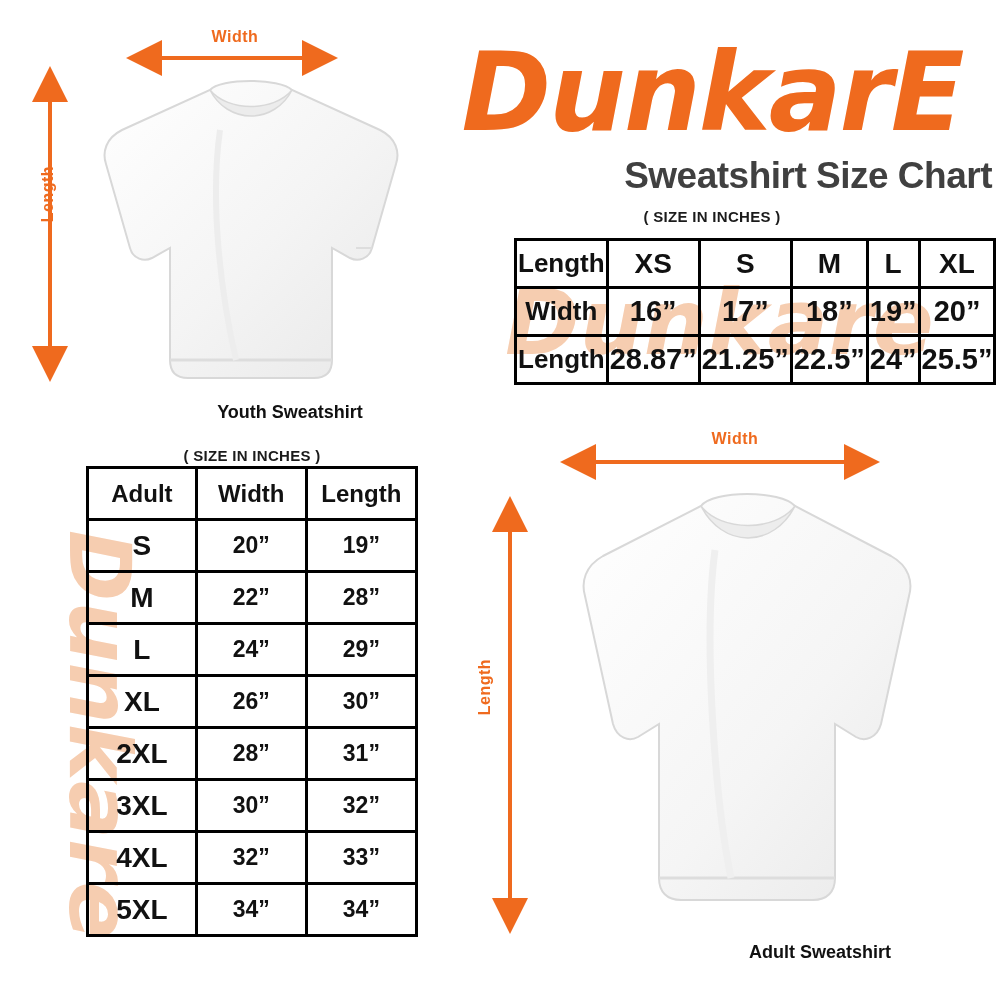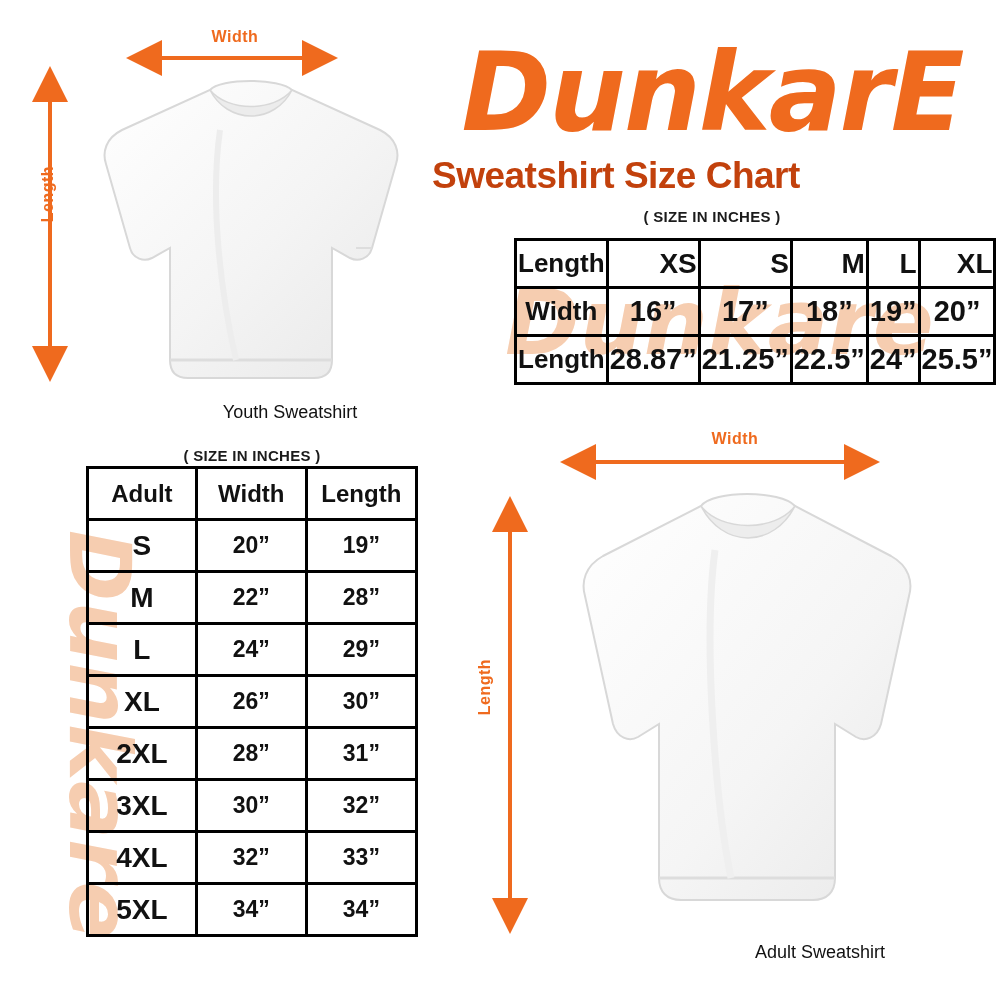--- a/index.html
+++ b/index.html
@@ -28,24 +28,24 @@
     font-style: italic;
     letter-spacing: -2px;
     line-height: 125px;
     text-align: center;
     white-space: nowrap;
   }
   .brand-subtitle {
     position: absolute;
     left: 432px; top: 155px;
     width: 560px;
-    text-align: left;
+    text-align: right;
     font-size: 37px;
     font-weight: bold;
-    color: #c2410c;
+    color: #404040;
     letter-spacing: -0.5px;
   }
   .units-note-youth {
     position: absolute;
     left: 432px; top: 208px;
     width: 560px;
     text-align: center;
     font-size: 15px;
     font-weight: bold;
     color: #1b1b1b;
@@ -99,40 +99,40 @@
     background: transparent;
   }
 
   
   #youth-table {
     left: 514px; top: 238px;
     width: 465px;
   }
   #youth-table td { height: 48px; }
   #youth-table td.hdr-label { font-size: 26px; width: 115px; }
-  #youth-table td.hdr-size  { font-size: 28px; width: 70px; text-align: right; }
+  #youth-table td.hdr-size  { font-size: 28px; width: 70px; }
   #youth-table td.val       { font-size: 29px; }
 
   
   #adult-table {
     left: 86px; top: 466px;
     width: 332px;
     border-radius: 21px;
   }
   #adult-table td { height: 52px; }
   #adult-table td.c0 { width: 110px; font-size: 28px; }
   #adult-table td.c1 { width: 111px; font-size: 23px; }
   #adult-table td.c2 { width: 111px; font-size: 23px; }
   #adult-table tr.head td { font-size: 24px; }
 
   
   .caption {
     position: absolute;
     font-size: 18px;
-    font-weight: normal;
+    font-weight: bold;
     color: #111111;
     text-align: center;
   }
   #youth-caption { left: 130px; top: 402px; width: 320px; }
   #adult-caption { left: 660px; top: 942px; width: 320px; }
 
   
   .meas-label {
     position: absolute;
     color: #ef6a1e;

